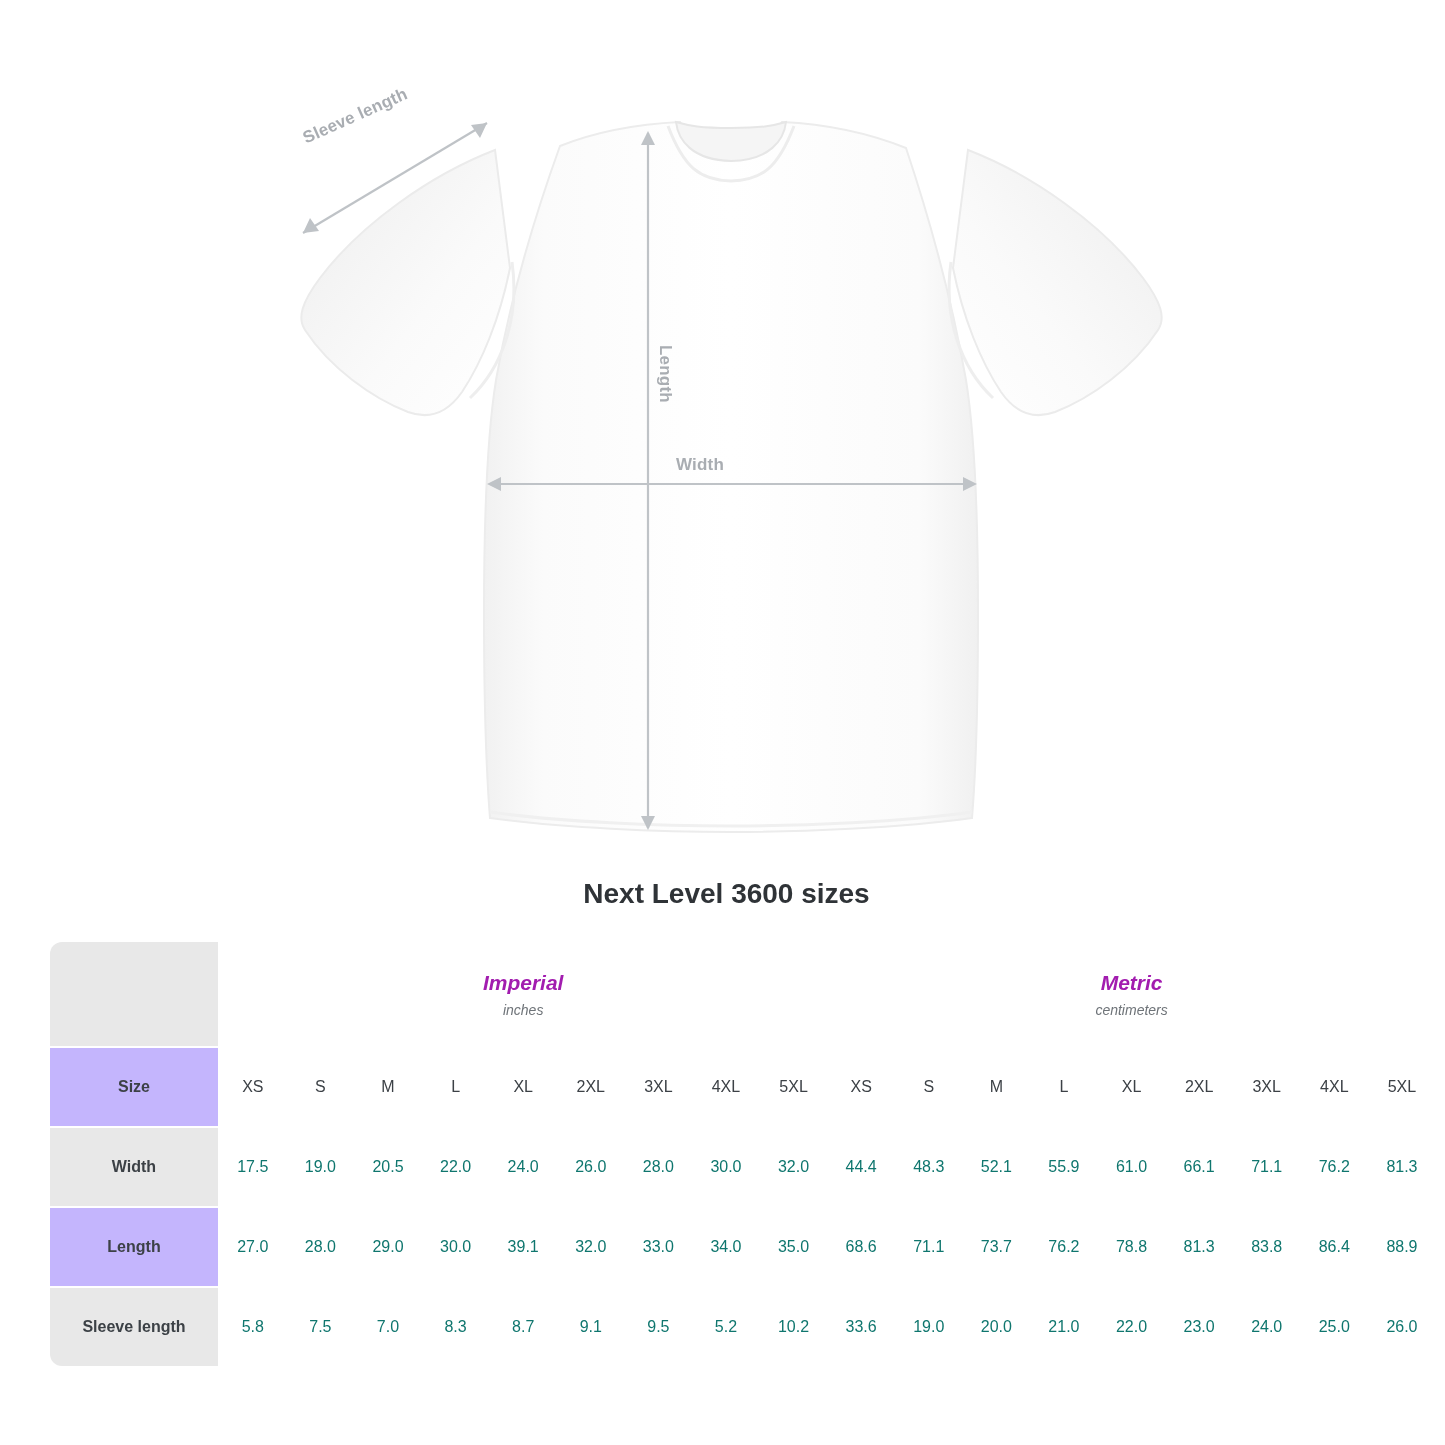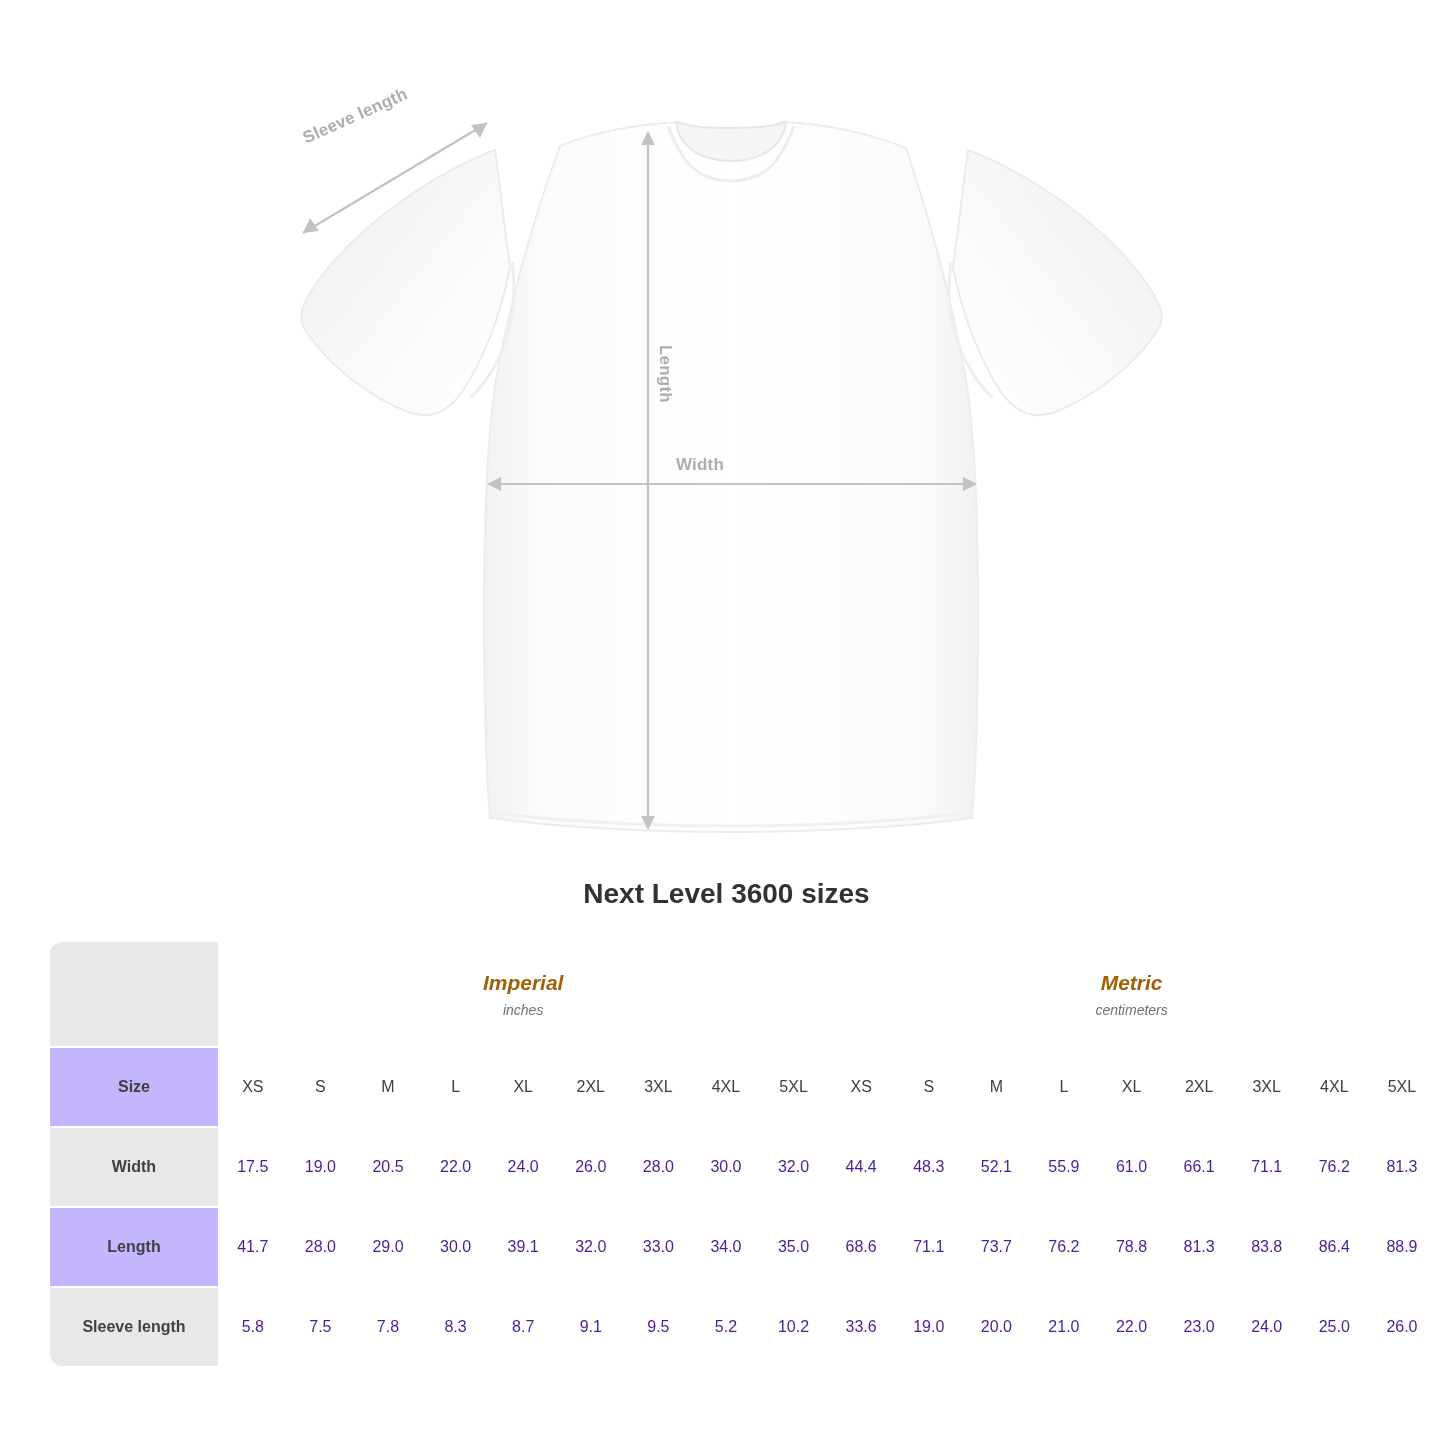--- a/index.html
+++ b/index.html
@@ -100,21 +100,21 @@
     background: #e8e8e8;
     border-top-left-radius: 12px;
   }
   .unit-band .unit-cell-last {
     border-top-right-radius: 12px;
   }
   .unit-name {
     font-size: 21px;
     font-style: italic;
     font-weight: bold;
-    color: #a16207;
+    color: #a21caf;
     line-height: 1.25;
   }
   .unit-sub {
     font-size: 14px;
     font-style: italic;
     color: #6e7378;
     padding-top: 6px;
   }
 
   
@@ -127,21 +127,21 @@
   .head-row .rowlabel {
     font-size: 16px;
     font-weight: bold;
     color: #3c4146;
   }
 
   
   .data-row td {
     height: 78px;
     font-size: 16px;
-    color: #4c1d95;
+    color: #0f766e;
   }
   .data-row .rowlabel {
     font-weight: bold;
     color: #3c4146;
   }
   .row-shaded td {
     background: #e8e8e8;
   }
   .row-shaded .rowlabel {
     background: #e8e8e8;
@@ -315,21 +315,21 @@
           <td>55.9</td>
           <td>61.0</td>
           <td>66.1</td>
           <td>71.1</td>
           <td>76.2</td>
           <td>81.3</td>
         </tr>
 
         <tr class="data-row row-plain">
           <td class="rowlabel">Length</td>
-          <td>41.7</td>
+          <td>27.0</td>
           <td>28.0</td>
           <td>29.0</td>
           <td>30.0</td>
           <td>39.1</td>
           <td>32.0</td>
           <td>33.0</td>
           <td>34.0</td>
           <td>35.0</td>
           <td>68.6</td>
           <td>71.1</td>
@@ -339,21 +339,21 @@
           <td>81.3</td>
           <td>83.8</td>
           <td>86.4</td>
           <td>88.9</td>
         </tr>
 
         <tr class="data-row row-shaded last-row">
           <td class="rowlabel">Sleeve length</td>
           <td>5.8</td>
           <td>7.5</td>
-          <td>7.8</td>
+          <td>7.0</td>
           <td>8.3</td>
           <td>8.7</td>
           <td>9.1</td>
           <td>9.5</td>
           <td>5.2</td>
           <td>10.2</td>
           <td>33.6</td>
           <td>19.0</td>
           <td>20.0</td>
           <td>21.0</td>

